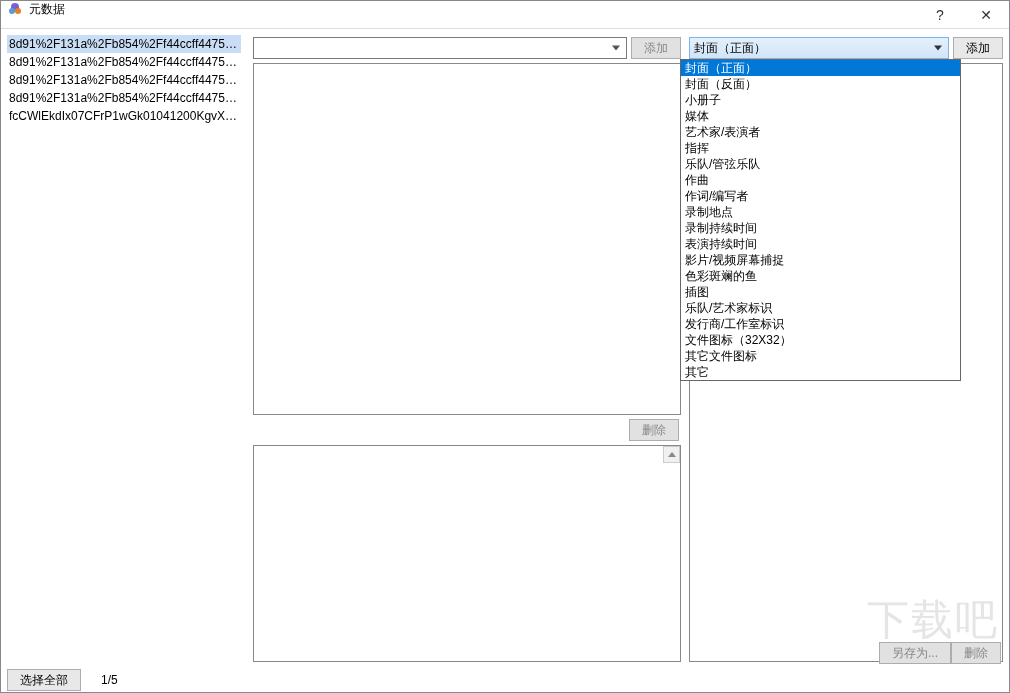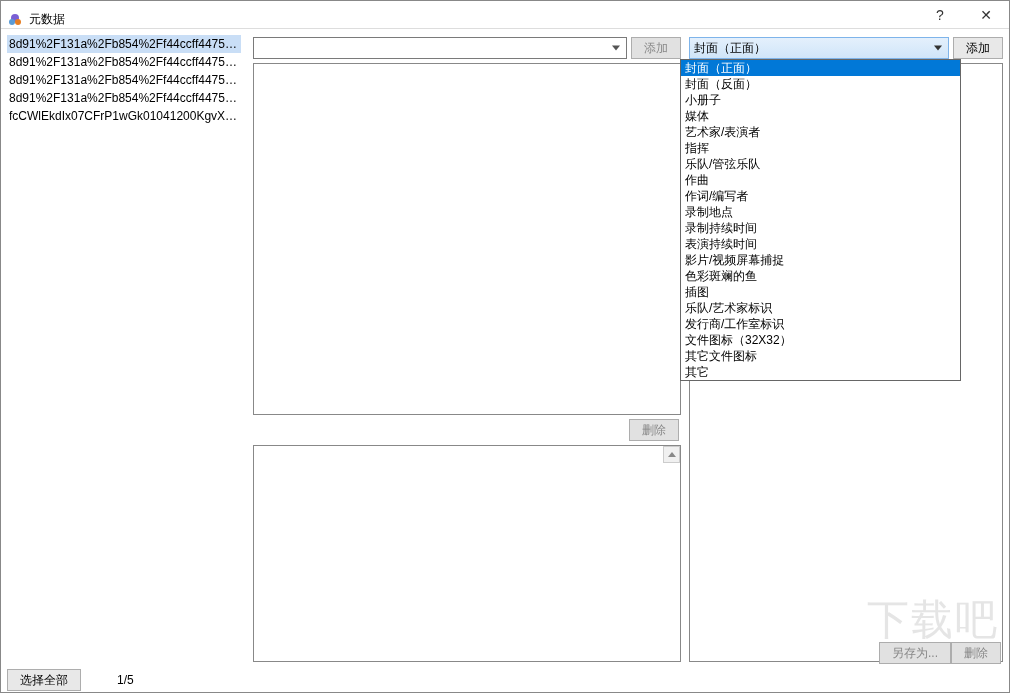--- a/index.html
+++ b/index.html
@@ -1,19 +1,19 @@
 <!DOCTYPE html>
 <html><head>
 <meta charset="utf-8">
 <style>
 * { box-sizing: border-box; margin: 0; padding: 0; font-family: "Microsoft YaHei", "SimSun", Arial, sans-serif; font-size: 12px; }
 body { background: #fff; width: 1010px; height: 693px; overflow: hidden; position: relative; border: 1px solid #888; }
 
 
-.title-bar { height: 28px; background: #fff; display: flex; align-items: flex-end; padding-left: 6px; border-bottom: 1px solid #ddd; }
+.title-bar { height: 28px; background: #fff; display: flex; align-items: flex-start; padding-left: 6px; border-bottom: 1px solid #ddd; }
 .title-bar .app-icon { width: 16px; height: 16px; margin-right: 6px; display: flex; align-items: center; justify-content: center; }
 .title-bar .app-icon svg { width: 16px; height: 16px; }
 .title-bar .title-text { flex: 1; color: #000; }
 .win-controls { display: flex; height: 100%; }
 .win-btn { width: 46px; height: 100%; display: flex; align-items: center; justify-content: center; font-size: 14px; color: #333; cursor: default; }
 
 
 .content { display: flex; height: calc(100% - 28px - 24px); }
 
 
@@ -46,21 +46,21 @@
 .dropdown { position: absolute; top: 58px; left: 679px; width: 281px; background: #fff; border: 1px solid #666; z-index: 100; }
 .dropdown-item { height: 16px; line-height: 16px; padding: 0 4px; white-space: nowrap; color: #000; cursor: default; font-size: 12px; }
 .dropdown-item.highlight { background: #0178d7; color: #fff; }
 
 
 .right-body { flex: 1; border: 1px solid #888; background: #fff; margin-top: 4px; margin-bottom: 6px; }
 
 
 .bottom-bar { height: 24px; display: flex; align-items: center; padding: 0 6px; gap: 20px; border-top: 0; }
 .bottom-bar .btn { color: #000; }
-.counter { color: #000; margin-left: 16px; }
+.counter { color: #000; }
 
 
 .watermark { position: absolute; right: 10px; bottom: 44px; font-size: 42px; color: rgba(180, 180, 180, 0.35); letter-spacing: 2px; pointer-events: none; font-weight: 500; }
 
 
 .right-bottom-hidden { display: flex; position: absolute; right: 8px; bottom: 28px; z-index: 1; }
 </style>
 </head>
 <body>
 

